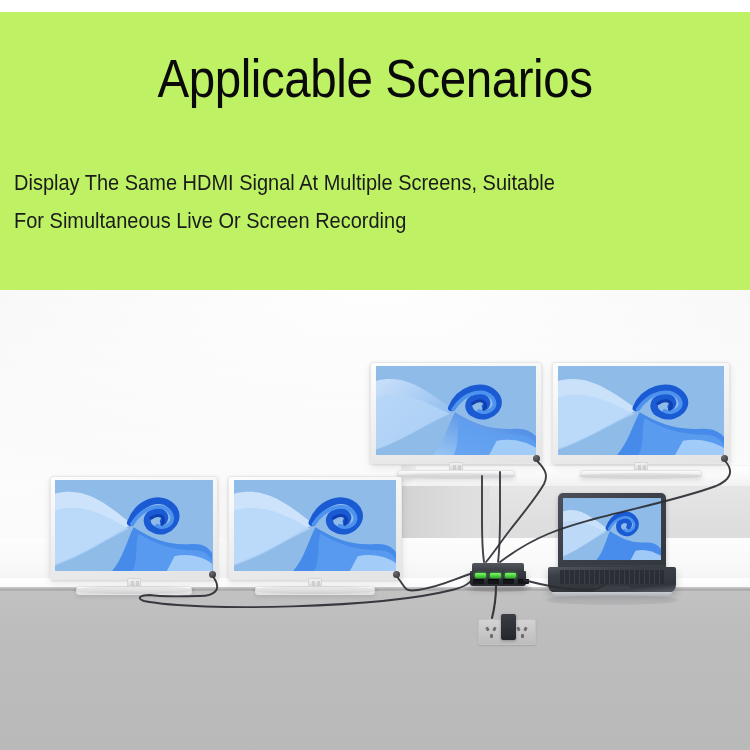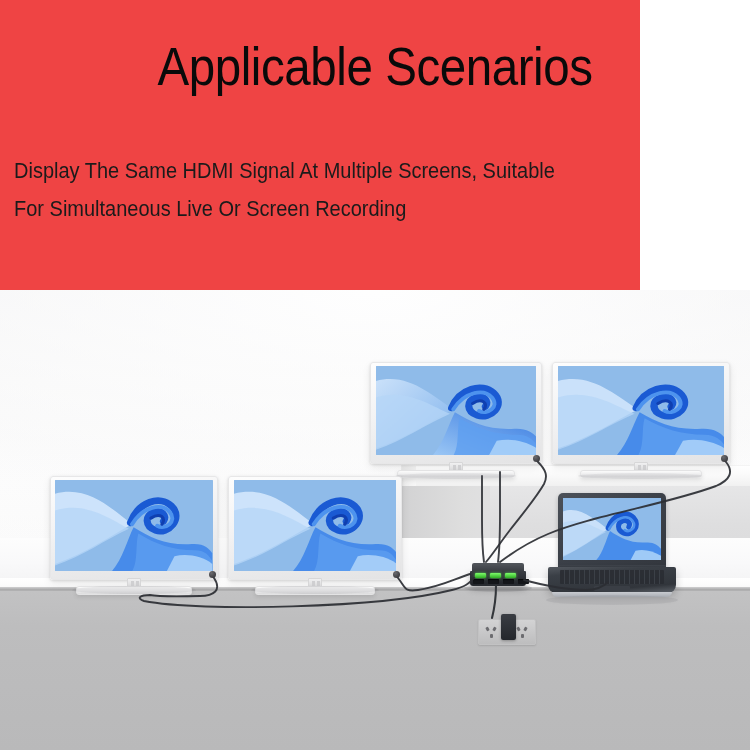--- a/index.html
+++ b/index.html
@@ -5,21 +5,21 @@
   html,body{margin:0;padding:0;}
   body{
     width:750px;height:750px;
     background:#ffffff;
     font-family:"Liberation Sans", sans-serif;
     overflow:hidden;
   }
   #page{position:relative;width:750px;height:750px;overflow:hidden;background:#fff;}
 
   
-  .text-block{position:absolute;left:0;top:0;width:640px;height:290px;background:#ef4444;}
+  .text-block{position:absolute;left:0;top:12px;width:750px;height:290px;background:#bef264;}
   .title{
     position:absolute;left:0;top:36px;width:750px;
     text-align:center;
     font-size:54px;line-height:60px;
     font-weight:400;
     color:#0a0a0a;
     letter-spacing:-0.5px;
     transform:scaleX(0.88);
     transform-origin:center top;
     white-space:nowrap;

